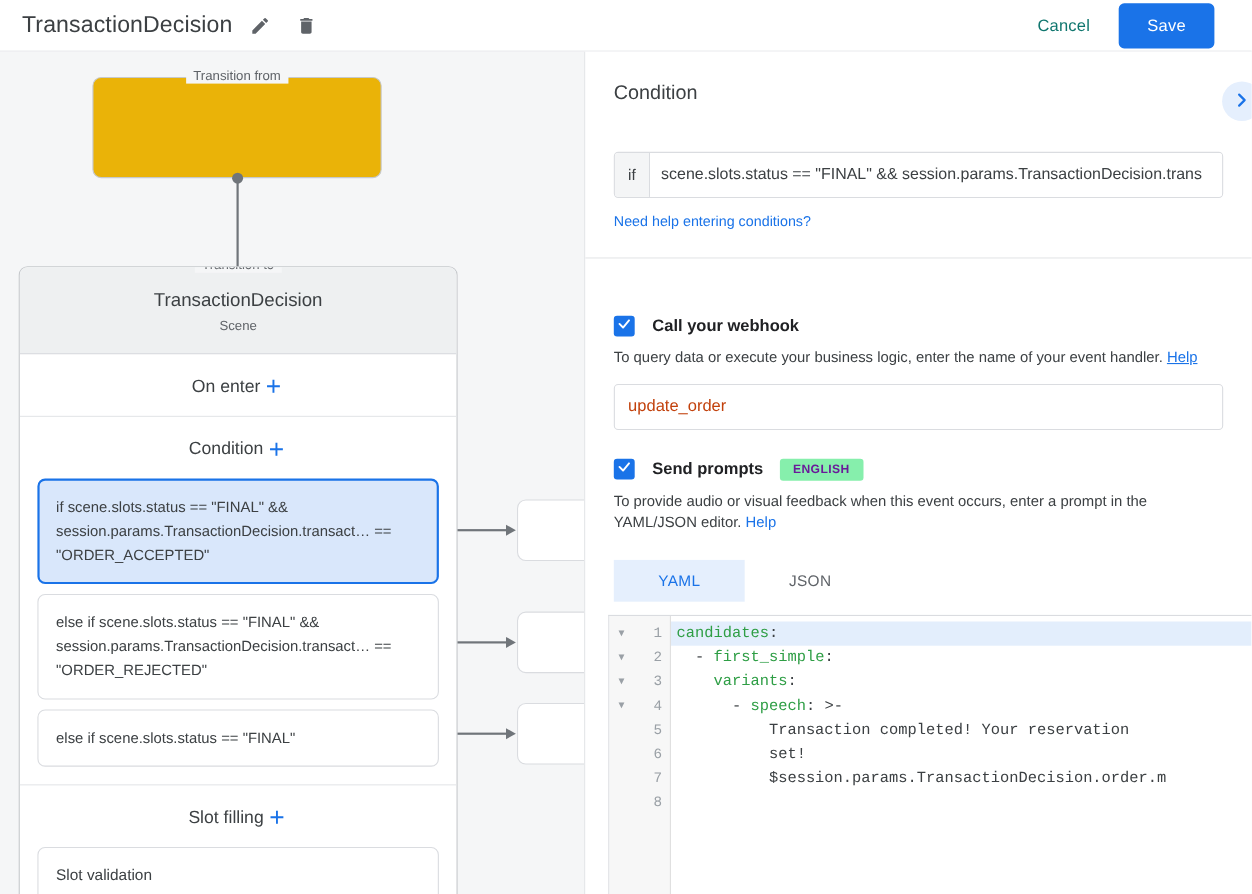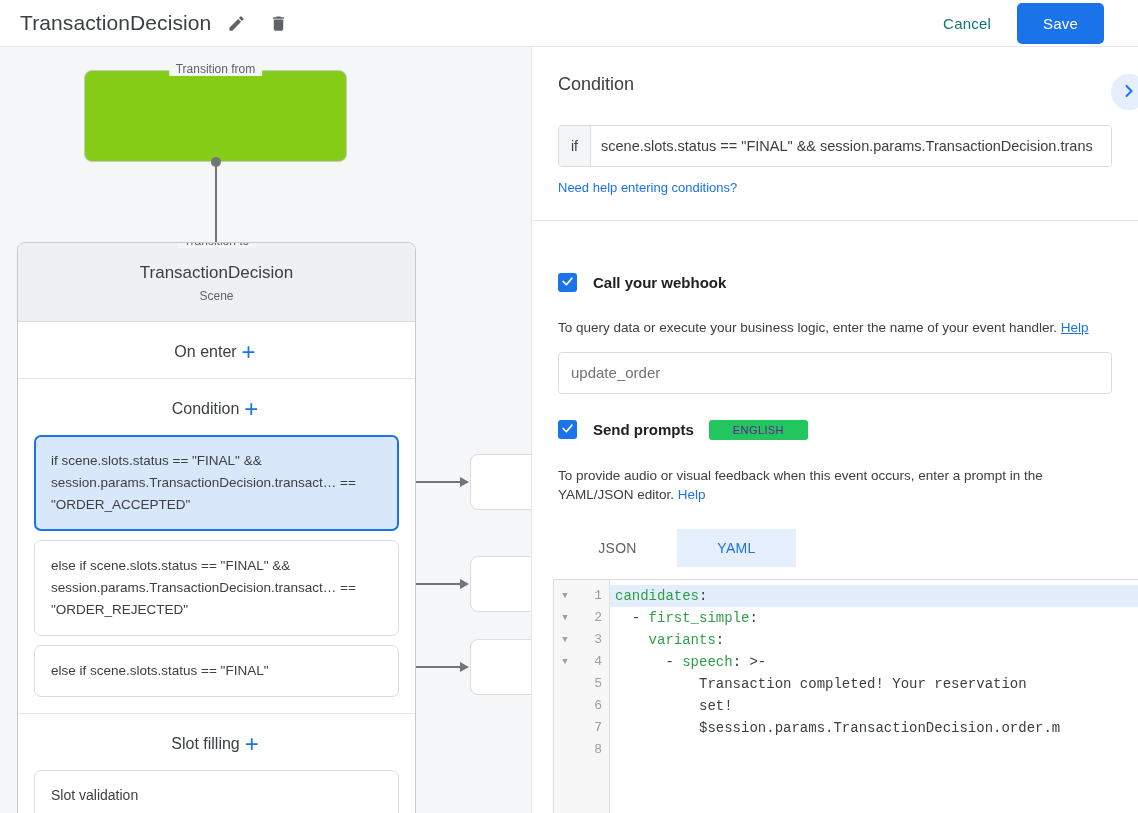--- a/index.html
+++ b/index.html
@@ -39,21 +39,21 @@
   }
 
   
   .canvas {
     position: absolute; left: 0; top: 47px; width: 1138px; height: 766px;
     background: #f5f6f7; overflow: hidden;
   }
 
   .fieldset-box {
     position: absolute; border: 1px solid #c6c9cc; border-radius: 8px;
-    background: #84cc16;
+    background: #eab308;
     padding-left: 18px;
   }
   .fieldset-legend {
     position: absolute; top: -9px; left: 50%; transform: translateX(-50%);
     background: #f5f6f7; padding: 0 7px; font-size: 12px; color: #5f6368;
     white-space: nowrap;
   }
   .box-from {
     left: 84px; top: 23px; width: 263px; height: 92px;
   }
@@ -144,21 +144,21 @@
     position: absolute; right: -9px; top: 27px; width: 36px; height: 36px;
     border-radius: 50%; background: #e5effd; display: flex;
     align-items: center; justify-content: center; cursor: pointer; border: none;
     z-index: 5;
   }
   .rp-section { padding: 0 26px; }
   .rp-block-1 { padding-top: 27px; padding-bottom: 24px; border-bottom: 1px solid #e4e6e8; }
   .rp-title { font-size: 18px; color: #3c4043; font-weight: 400; }
 
   .cond-input-row {
-    display: flex; margin-top: 30px; border: 1px solid #dadce0; border-radius: 4px;
+    display: flex; margin-top: 43px; border: 1px solid #dadce0; border-radius: 4px;
     height: 42px; overflow: hidden; background: #fff;
   }
   .cond-if {
     width: 32px; background: #f4f5f6; border-right: 1px solid #dadce0;
     display: flex; align-items: center; justify-content: center;
     font-size: 14px; color: #3c4043;
   }
   .cond-input {
     flex: 1; border: none; outline: none; padding: 0 10px; font-size: 14.5px;
     color: #3c4043; font-family: "Liberation Sans", sans-serif;
@@ -172,32 +172,32 @@
   .rp-h2 { font-size: 18px; color: #3c4043; }
 
   .chk-row { display: flex; align-items: center; margin-top: 26px; }
   .chk {
     width: 19px; height: 19px; border-radius: 3px; background: #1a73e8;
     display: flex; align-items: center; justify-content: center; cursor: pointer;
     flex: none;
   }
   .chk-label { margin-left: 16px; font-size: 15px; font-weight: bold; color: #202124; }
   .badge {
-    margin-left: 15px; background: #22c55e; color: #6a1b9a; font-size: 11px;
-    padding: 4px 24px; border-radius: 3px; letter-spacing: .4px; font-weight: normal;
+    margin-left: 15px; background: #86efac; color: #6a1b9a; font-size: 11px;
+    padding: 4px 12px; border-radius: 3px; letter-spacing: .4px; font-weight: bold;
   }
   .desc {
-    margin-top: 26px; font-size: 13.5px; color: #3c4043; line-height: 1.45;
+    margin-top: 9px; font-size: 13.5px; color: #3c4043; line-height: 1.45;
   }
   .desc a { color: #1a73e8; text-decoration: none; cursor: pointer; }
   .desc a.underlined { text-decoration: underline; }
 
   .text-input {
     margin-top: 14px; width: 100%; height: 42px; border: 1px solid #dadce0;
-    border-radius: 4px; padding: 0 12px; font-size: 15px; color: #737373;
+    border-radius: 4px; padding: 0 12px; font-size: 15px; color: #c2410c;
     outline: none; font-family: "Liberation Sans", sans-serif; background: #fff;
   }
 
   .tabs { display: flex; margin-top: 24px; }
   .tab {
     min-width: 119px; height: 38px; display: flex; align-items: center; justify-content: center;
     font-size: 14px; color: #5f6368; cursor: pointer; background: none; border: none;
     font-family: "Liberation Sans", sans-serif; letter-spacing: .3px;
   }
   .tab.active { background: #e5effd; color: #1a73e8; }
@@ -385,22 +385,22 @@
         <span class="chk-label">Send prompts</span>
         <span class="badge">ENGLISH</span>
       </div>
 
       <div class="desc" style="max-width:570px;">
         <span>To provide audio or visual feedback when this event occurs, enter a prompt in the YAML/JSON editor.</span>
         <a>Help</a>
       </div>
 
       <div class="tabs">
+        <button class="tab active">YAML</button>
         <button class="tab">JSON</button>
-        <button class="tab active">YAML</button>
       </div>
     </div>
 
     <div class="editor">
       <div class="gutter">
         <div class="gline">
             <span class="fold">▼</span>
             <span class="num">1</span>
           </div>
         <div class="gline">

